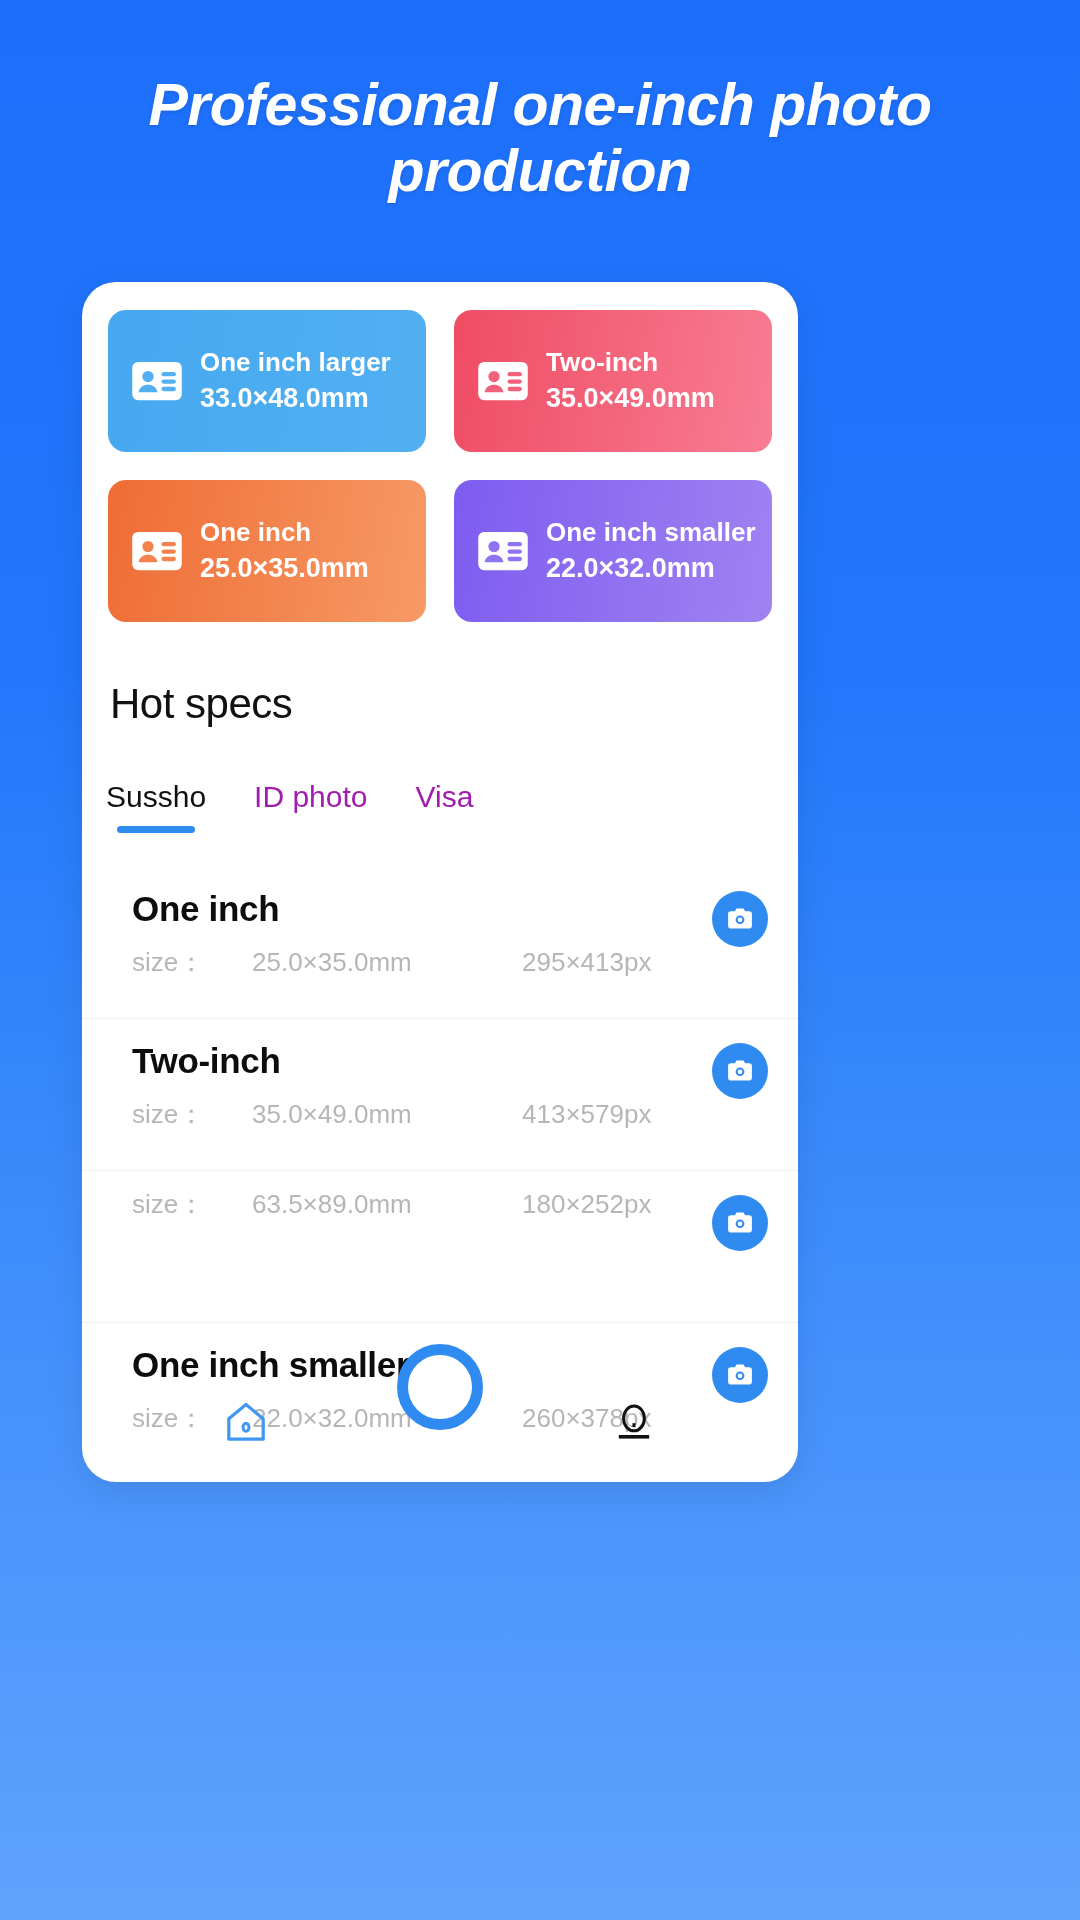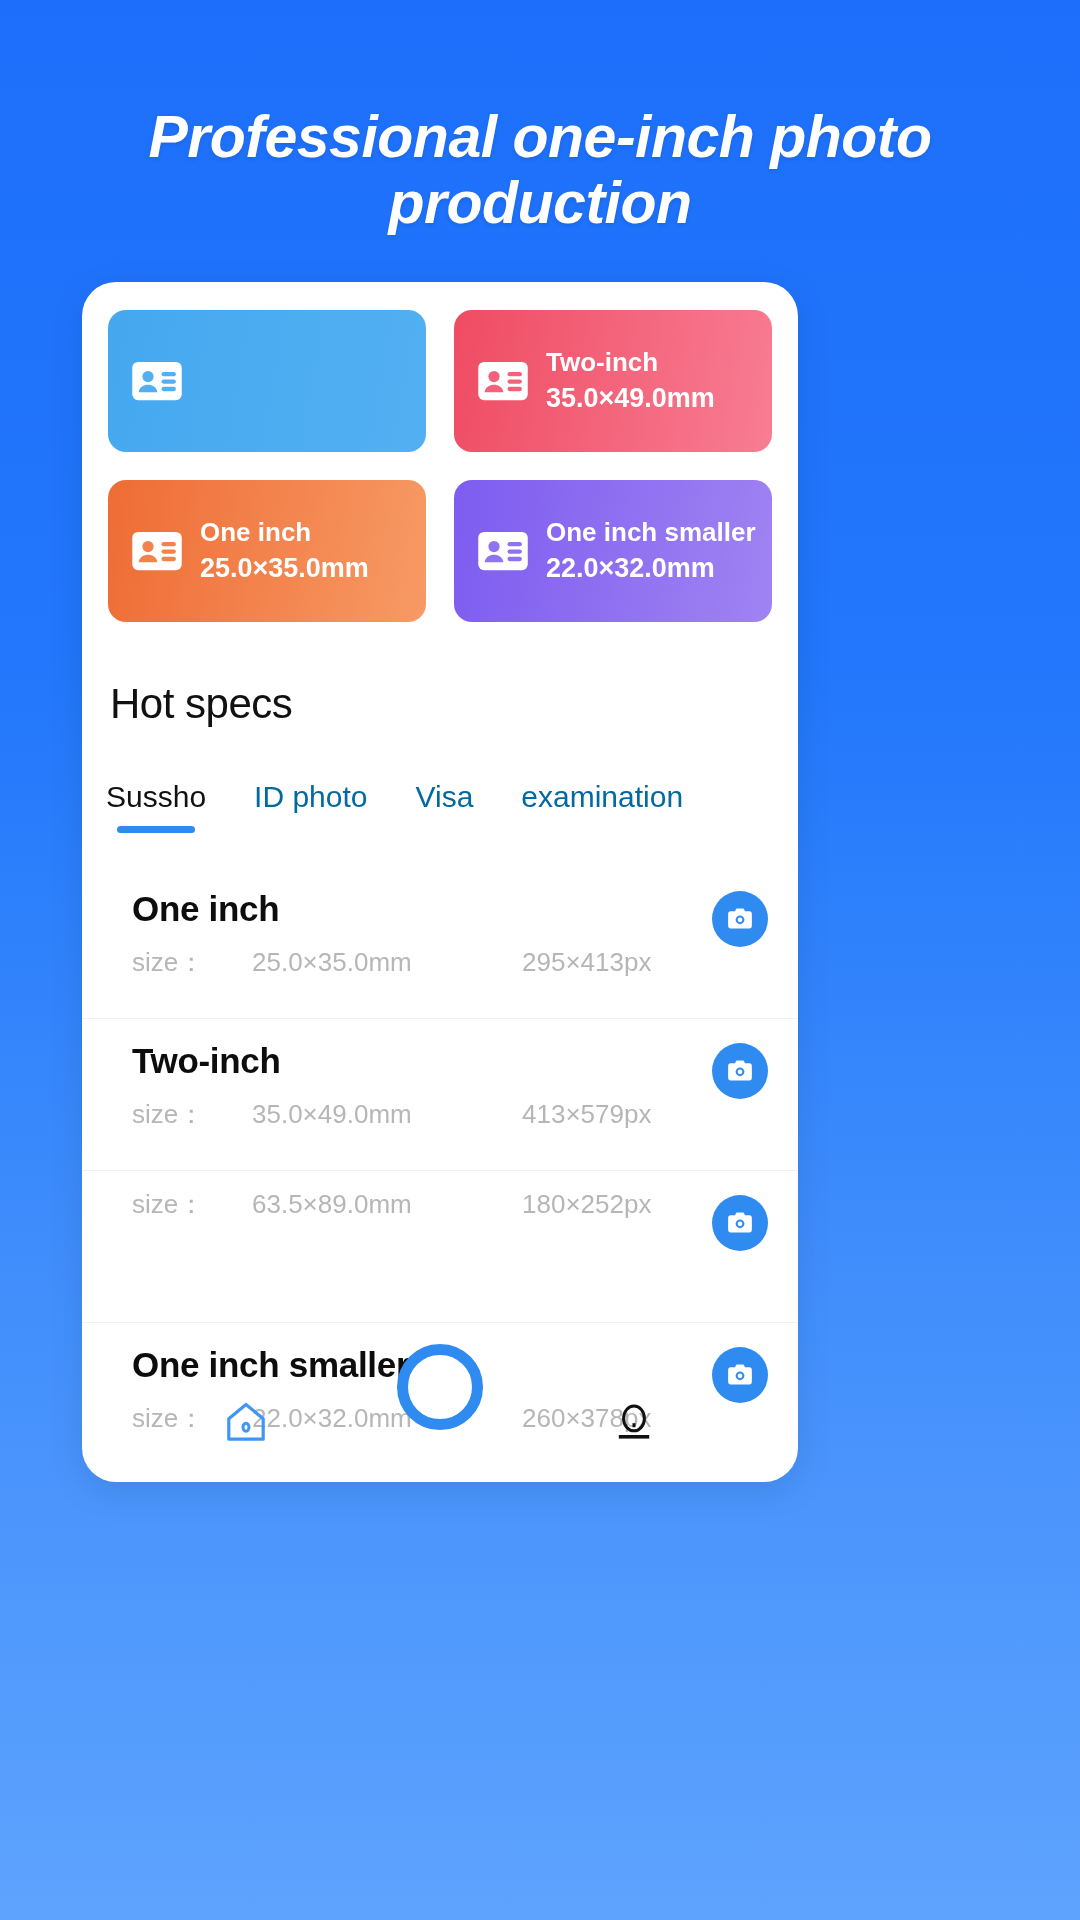--- a/index.html
+++ b/index.html
@@ -8,21 +8,21 @@
     font-family:"Liberation Sans", sans-serif;
     overflow:hidden;
   }
   body {
     background:linear-gradient(180deg,#1d6ffb 0%,#2277fb 35%,#3f8dfc 65%,#5ea3fd 100%);
     position:relative;
   }
 
   
   .page-title {
-    padding-top:104px;
+    padding-top:72px;
     text-align:center;
     color:#ffffff;
     font-size:59px;
     font-weight:bold;
     font-style:italic;
     line-height:1.12;
     letter-spacing:-0.5px;
     text-shadow:0 2px 4px rgba(0,0,0,0.10);
   }
 
@@ -79,21 +79,21 @@
     align-items:flex-start;
     padding:52px 12px 0 24px;
     gap:48px;
   }
   .tab {
     display:flex;
     flex-direction:column;
     align-items:center;
     cursor:pointer;
   }
-  .tab-label { font-size:30px; color:#0369a1; white-space:nowrap; }
+  .tab-label { font-size:30px; color:#a21caf; white-space:nowrap; }
   .tab.active .tab-label { color:#111111; }
   .tab-underline { width:0; height:7px; border-radius:4px; margin-top:12px; background:transparent; }
   .tab.active .tab-underline { width:78px; background:#2f8bf0; }
 
   
   .spec-list { padding:34px 0 0 0; }
   .spec-row {
     position:relative;
     height:152px;
     padding:0 34px 0 50px;
@@ -166,20 +166,24 @@
       <span class="idcard-icon">
         <svg viewBox="0 0 24 24" width="54" height="54">
           <rect x="1" y="3.5" width="22" height="17" rx="2.6" fill="#ffffff"></rect>
           <circle cx="8" cy="10" r="2.5" fill="#52b0f2"></circle>
           <path d="M3.8 17c0.5-2.3 2.2-3.3 4.2-3.3s3.7 1 4.2 3.3z" fill="#52b0f2"></path>
           <rect x="14" y="8" width="6.4" height="1.9" rx="0.95" fill="#52b0f2"></rect>
           <rect x="14" y="11.3" width="6.4" height="1.9" rx="0.95" fill="#52b0f2"></rect>
           <rect x="14" y="14.6" width="6.4" height="1.9" rx="0.95" fill="#52b0f2"></rect>
         </svg>
       </span>
+      <span class="quick-text">
+        <span class="qc-name">One inch larger</span>
+        <span class="qc-dim">33.0×48.0mm</span>
+      </span>
     </div>
 
     <div class="quick-card qc-pink">
       <span class="idcard-icon">
         <svg viewBox="0 0 24 24" width="54" height="54">
           <rect x="1" y="3.5" width="22" height="17" rx="2.6" fill="#ffffff"></rect>
           <circle cx="8" cy="10" r="2.5" fill="#f2627a"></circle>
           <path d="M3.8 17c0.5-2.3 2.2-3.3 4.2-3.3s3.7 1 4.2 3.3z" fill="#f2627a"></path>
           <rect x="14" y="8" width="6.4" height="1.9" rx="0.95" fill="#f2627a"></rect>
           <rect x="14" y="11.3" width="6.4" height="1.9" rx="0.95" fill="#f2627a"></rect>
@@ -236,24 +240,20 @@
       <span class="tab-underline"></span>
     </div>
     <div class="tab">
       <span class="tab-label">ID photo</span>
       <span class="tab-underline"></span>
     </div>
     <div class="tab">
       <span class="tab-label">Visa</span>
       <span class="tab-underline"></span>
     </div>
-    <div class="tab">
-      <span class="tab-label">examination</span>
-      <span class="tab-underline"></span>
-    </div>
   </div>
 
   <div class="spec-list">
 
     <div class="spec-row">
       <div class="spec-name">One inch</div>
       <div class="spec-meta">
         <span class="meta-key">size：</span>
         <span class="meta-mm">25.0×35.0mm</span>
         <span class="meta-px">295×413px</span>

